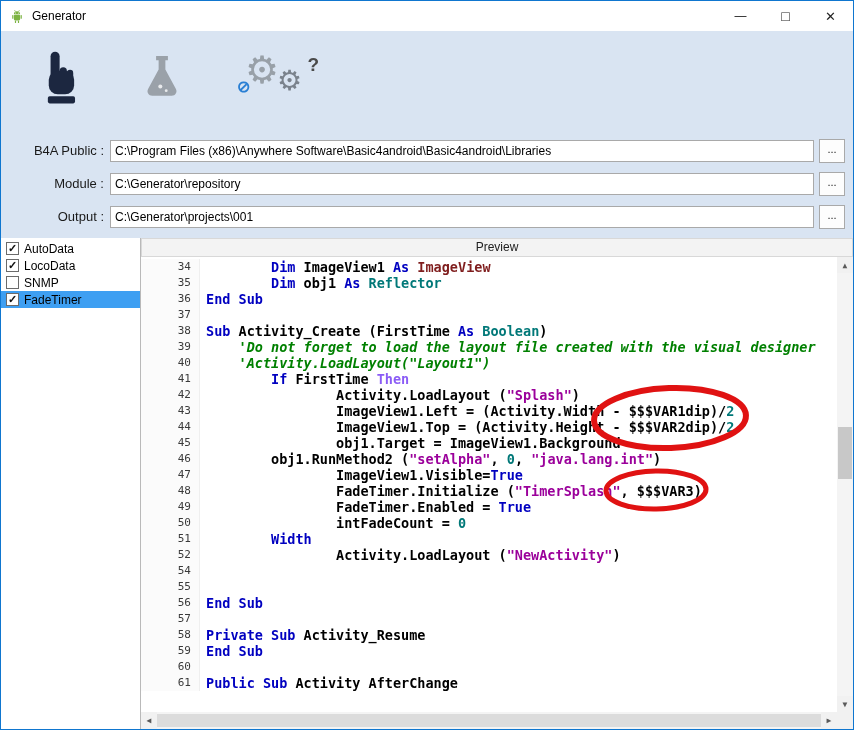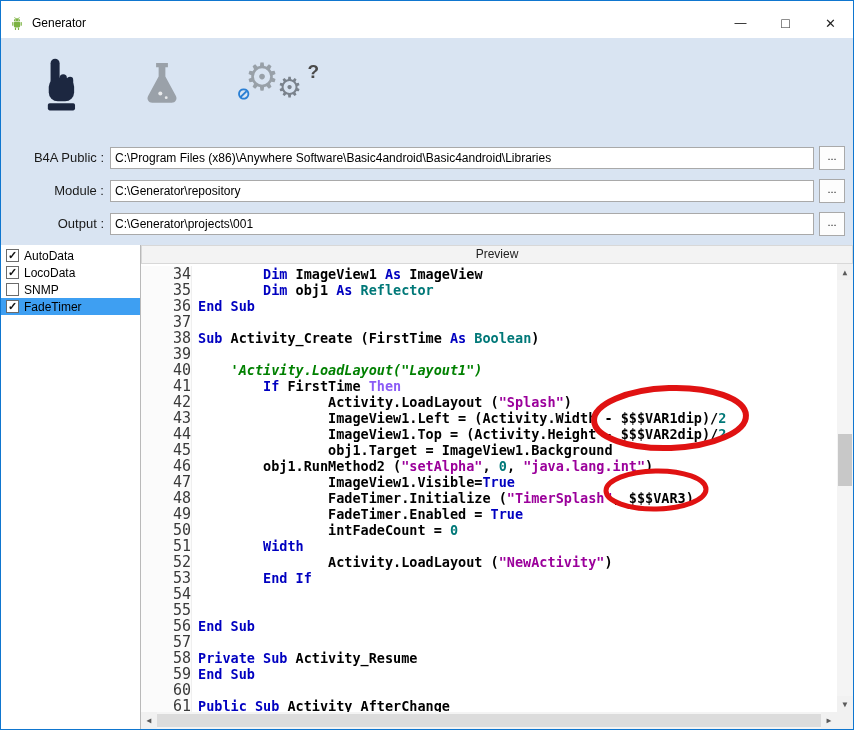--- a/index.html
+++ b/index.html
@@ -1,20 +1,20 @@
 <!DOCTYPE html>
 <html><head>
 <meta charset="utf-8">
 <style>
   html,body{margin:0;padding:0;width:854px;height:730px;overflow:hidden;
     font-family:"Liberation Sans",sans-serif;background:#fff;}
   .window{position:absolute;inset:0;border:1px solid #0f76cf;box-sizing:border-box;
     background:#fff;display:flex;flex-direction:column;}
   
-  .titlebar{height:30px;flex:0 0 30px;display:flex;align-items:center;background:#fff;margin-top:7px;}
+  .titlebar{height:30px;flex:0 0 30px;display:flex;align-items:center;background:#fff;}
   .app-icon{margin-left:8px;width:16px;height:16px;display:inline-flex;}
   .title{margin-left:7px;font-size:12px;color:#000;}
   .win-controls{margin-left:auto;display:flex;height:100%;}
   .win-btn{width:45px;height:100%;display:flex;align-items:center;justify-content:center;
     font-size:12px;color:#222;cursor:default;}
   .win-btn.max{font-size:14px;}
   .win-btn.close{font-size:13px;}
   
   .topzone{flex:0 0 207px;background:#d9e4f2;}
   .toolbar{height:97px;display:flex;align-items:center;padding-left:26px;gap:50px;}
@@ -42,21 +42,21 @@
   .mod-row{height:17px;display:flex;align-items:center;padding-left:2px;font-size:12px;color:#000;cursor:default;}
   .mod-row.selected{background:#3e9ff2;}
   .mod-cb{flex:0 0 13px;height:13px;box-sizing:border-box;border:1px solid #6b6b6b;background:#fff;
     margin:0 5px 0 3px;display:inline-flex;align-items:center;justify-content:center;
     font-size:11px;font-weight:bold;color:#111;line-height:11px;}
   
   .code-area{position:relative;flex:1;overflow:hidden;background:#fff;
     font-family:"DejaVu Sans Mono",monospace;font-size:13.5px;}
   .code-lines{position:absolute;top:2px;left:0;right:16px;bottom:17px;overflow:hidden;}
   .code-line{display:flex;height:16px;}
-  .line-num{flex:0 0 50px;text-align:right;color:#3a3a3a;font-size:15px;
+  .line-num{flex:0 0 50px;text-align:right;padding-right:8px;color:#3a3a3a;font-size:11px;
     line-height:16px;background:#fbfbfb;border-right:1px solid #efefef;font-weight:normal;}
   .line-body{white-space:pre;line-height:16px;padding-left:6px;font-weight:bold;}
   .tk-c{font-style:italic;}
   
   .vscroll{position:absolute;top:0;right:0;bottom:17px;width:16px;background:#f4f4f4;}
   .hscroll{position:absolute;left:0;right:16px;bottom:0;height:17px;background:#f4f4f4;}
   .sb-arrow{position:absolute;width:16px;height:16px;display:flex;align-items:center;
     justify-content:center;font-size:8px;color:#5a5a5a;background:#f1f1f1;cursor:pointer;}
   .sb-up{top:0;left:0;}
   .sb-down{bottom:0;left:0;}
@@ -172,40 +172,41 @@
           </div>
         </div>
     </div>
 
     <div class="right-panel">
       <div class="panel-header">Preview</div>
       <div class="code-area">
         <div class="code-lines">
             <div class="code-line">
               <span class="line-num">34</span>
-              <span class="line-body"><span class="tk-p" style="color: rgb(0, 0, 0);">        </span><span class="tk-k" style="color: rgb(0, 0, 192);">Dim</span><span class="tk-p" style="color: rgb(0, 0, 0);"> ImageView1 </span><span class="tk-k" style="color: rgb(0, 0, 192);">As</span><span class="tk-y" style="color: #000000;"> ImageView</span></span>
+              <span class="line-body"><span class="tk-p" style="color: rgb(0, 0, 0);">        </span><span class="tk-k" style="color: rgb(0, 0, 192);">Dim</span><span class="tk-p" style="color: rgb(0, 0, 0);"> ImageView1 </span><span class="tk-k" style="color: rgb(0, 0, 192);">As</span><span class="tk-y" style="color: #7f1d1d;"> ImageView</span></span>
             </div>
             <div class="code-line">
               <span class="line-num">35</span>
               <span class="line-body"><span class="tk-p" style="color: rgb(0, 0, 0);">        </span><span class="tk-k" style="color: rgb(0, 0, 192);">Dim</span><span class="tk-p" style="color: rgb(0, 0, 0);"> obj1 </span><span class="tk-k" style="color: rgb(0, 0, 192);">As</span><span class="tk-y" style="color: rgb(0, 120, 120);"> Reflector</span></span>
             </div>
             <div class="code-line">
               <span class="line-num">36</span>
               <span class="line-body"><span class="tk-k" style="color: rgb(0, 0, 192);">End Sub</span></span>
             </div>
             <div class="code-line">
               <span class="line-num">37</span>
               <span class="line-body"></span>
             </div>
             <div class="code-line">
               <span class="line-num">38</span>
               <span class="line-body"><span class="tk-k" style="color: rgb(0, 0, 192);">Sub</span><span class="tk-p" style="color: rgb(0, 0, 0);"> Activity_Create (FirstTime </span><span class="tk-k" style="color: rgb(0, 0, 192);">As</span><span class="tk-y" style="color: rgb(0, 120, 120);"> Boolean</span><span class="tk-p" style="color: rgb(0, 0, 0);">)</span></span>
             </div>
             <div class="code-line">
               <span class="line-num">39</span>
+              <span class="line-body"><span class="tk-c" style="color: rgb(0, 128, 0);">    'Do not forget to load the layout file created with the visual designer</span></span>
             </div>
             <div class="code-line">
               <span class="line-num">40</span>
               <span class="line-body"><span class="tk-c" style="color: rgb(0, 128, 0);">    'Activity.LoadLayout("Layout1")</span></span>
             </div>
             <div class="code-line">
               <span class="line-num">41</span>
               <span class="line-body"><span class="tk-p" style="color: rgb(0, 0, 0);">        </span><span class="tk-k" style="color: rgb(0, 0, 192);">If</span><span class="tk-p" style="color: rgb(0, 0, 0);"> FirstTime </span><span class="tk-k" style="color: #8b5cf6;">Then</span></span>
             </div>
             <div class="code-line">
@@ -244,24 +245,20 @@
               <span class="line-num">50</span>
               <span class="line-body"><span class="tk-p" style="color: rgb(0, 0, 0);">                intFadeCount = </span><span class="tk-u" style="color: rgb(0, 120, 120);">0</span></span>
             </div>
             <div class="code-line">
               <span class="line-num">51</span>
               <span class="line-body"><span class="tk-p" style="color: rgb(0, 0, 0);">        </span><span class="tk-k" style="color: rgb(0, 0, 192);">Width</span></span>
             </div>
             <div class="code-line">
               <span class="line-num">52</span>
               <span class="line-body"><span class="tk-p" style="color: rgb(0, 0, 0);">                Activity.LoadLayout (</span><span class="tk-s" style="color: rgb(155, 0, 155);">"NewActivity"</span><span class="tk-p" style="color: rgb(0, 0, 0);">)</span></span>
-            </div>
-            <div class="code-line">
-              <span class="line-num">53</span>
-              <span class="line-body"><span class="tk-p" style="color: rgb(0, 0, 0);">        </span><span class="tk-k" style="color: rgb(0, 0, 192);">End If</span></span>
             </div>
             <div class="code-line">
               <span class="line-num">54</span>
               <span class="line-body"></span>
             </div>
             <div class="code-line">
               <span class="line-num">55</span>
               <span class="line-body"></span>
             </div>
             <div class="code-line">

